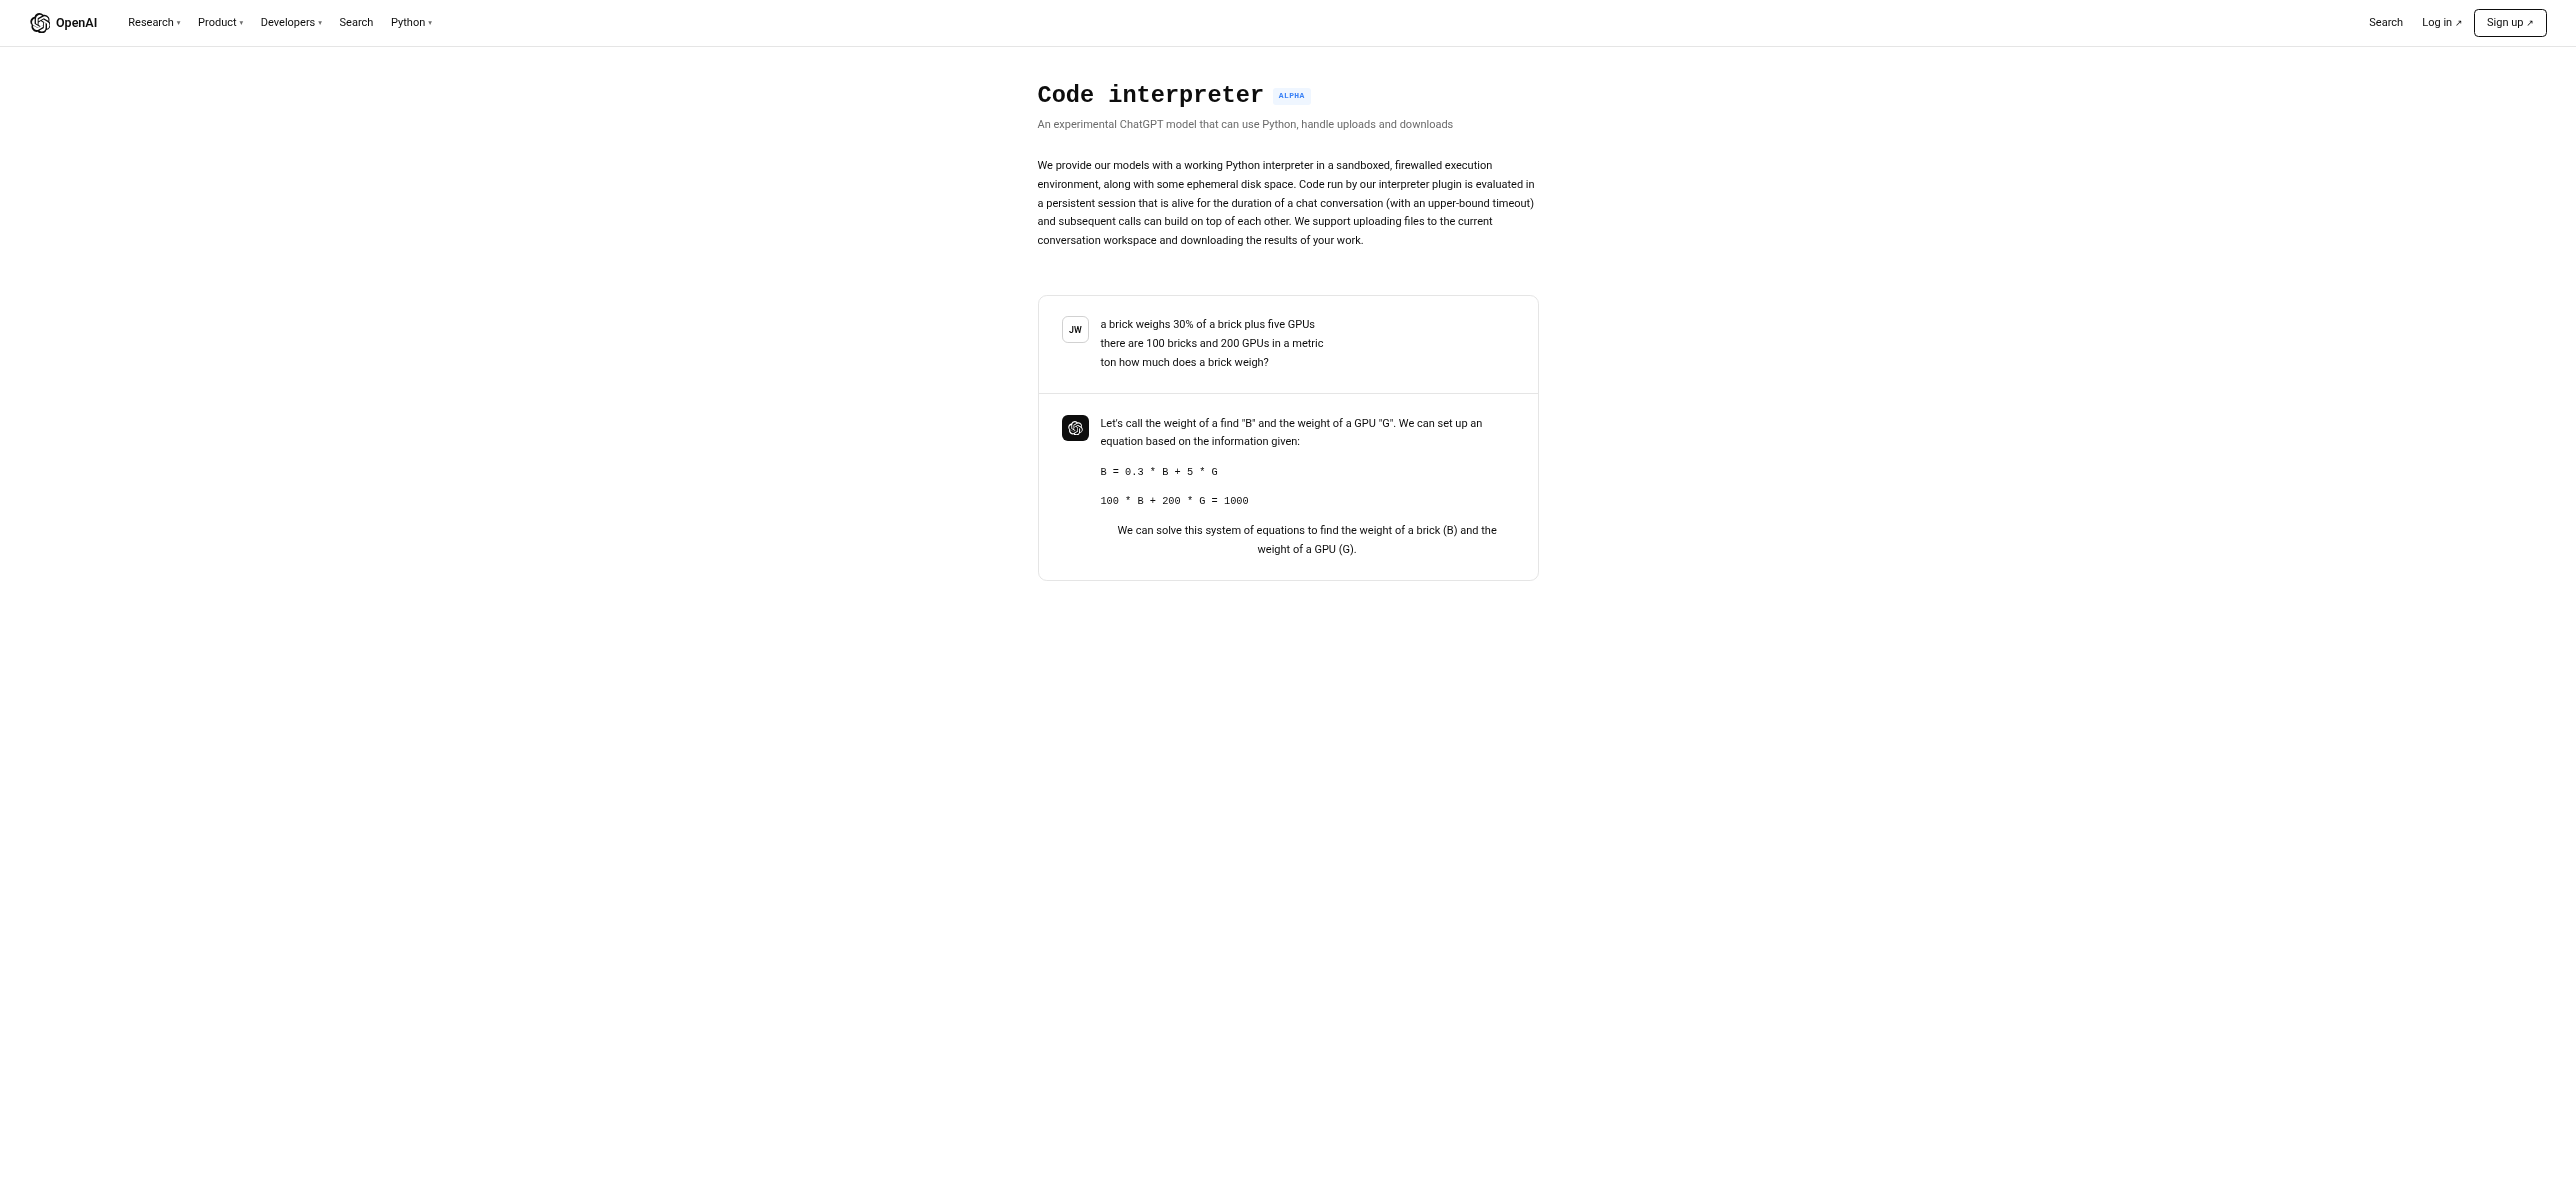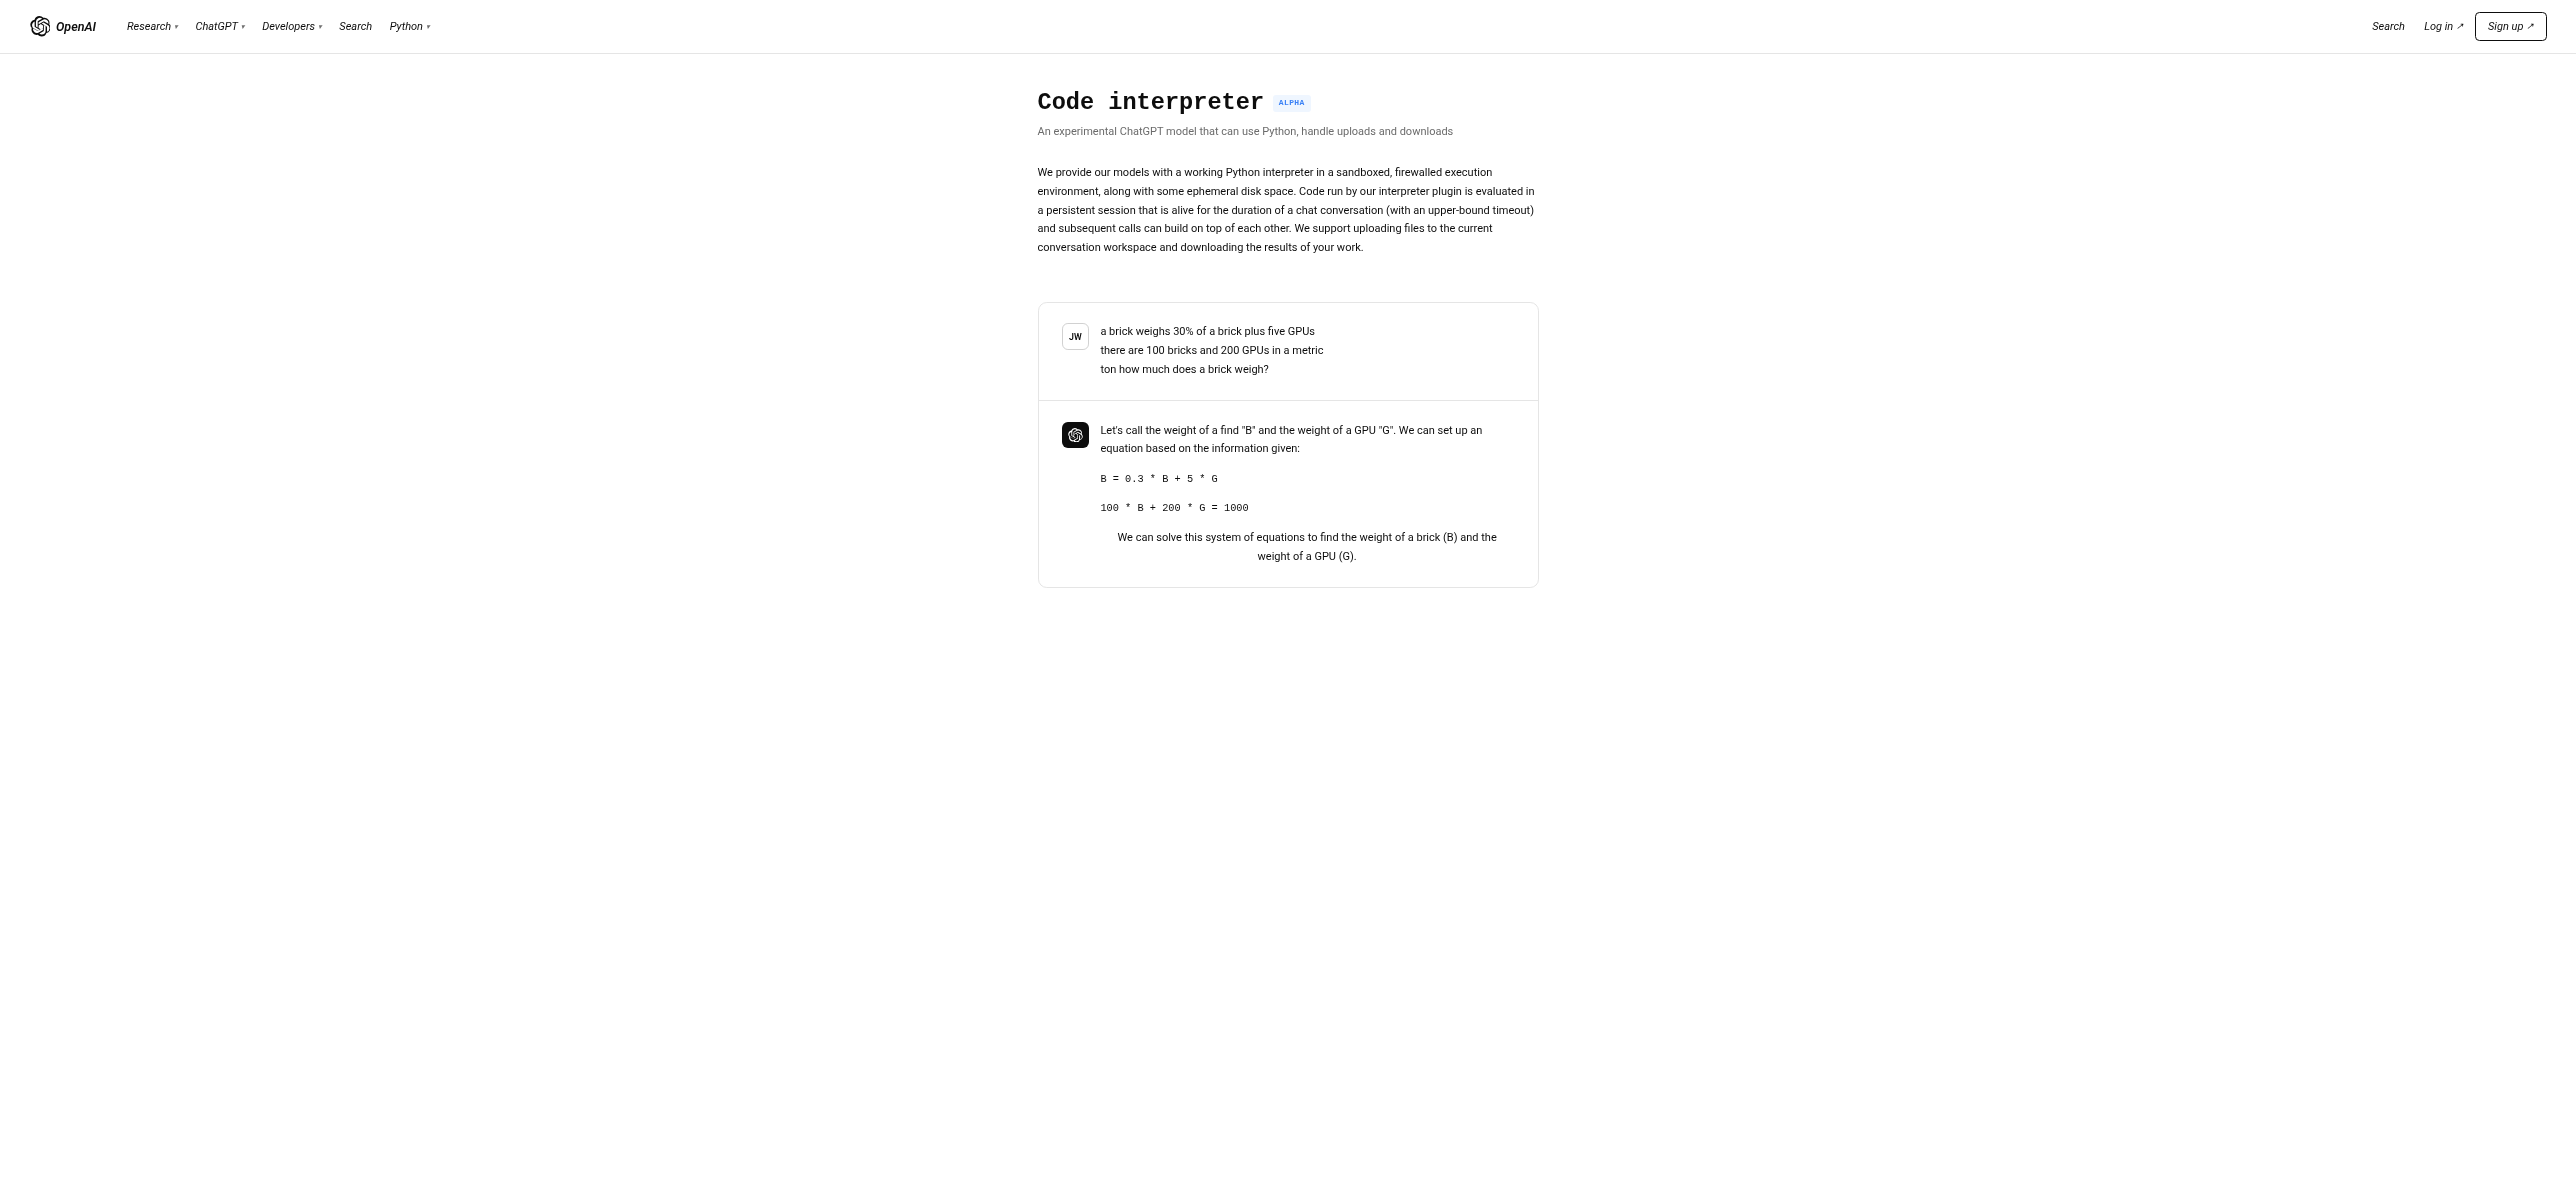--- a/index.html
+++ b/index.html
@@ -15,27 +15,26 @@
       font-size: 11.8px;
       line-height: 1.6;
     }
 
     
     nav {
       display: flex;
       align-items: center;
       justify-content: space-between;
       padding: 0 29.5px;
-      height: 54px;
+      height: 47px;
       border-bottom: 0.7px solid #e5e5e5;
       position: sticky;
       top: 0;
       background: #ffffff;
       z-index: 100;
-      font-style: italic;
     }
 
     .nav-left {
       display: flex;
       align-items: center;
       gap: 23.6px;
     }
 
     .nav-logo {
       display: flex;
@@ -256,21 +255,21 @@
       </svg>
       <span class="nav-logo-text">OpenAI</span>
     </a>
 
     <div class="nav-links">
       <a class="nav-link">
         <span>Research</span>
         <span class="chevron">▾</span>
       </a>
       <a class="nav-link">
-        <span>ChatGPT</span>
+        <span>Product</span>
         <span class="chevron">▾</span>
       </a>
       <a class="nav-link">
         <span>Developers</span>
         <span class="chevron">▾</span>
       </a>
       <a class="nav-link">
         <span>Search</span>
       </a>
       <a class="nav-link">

